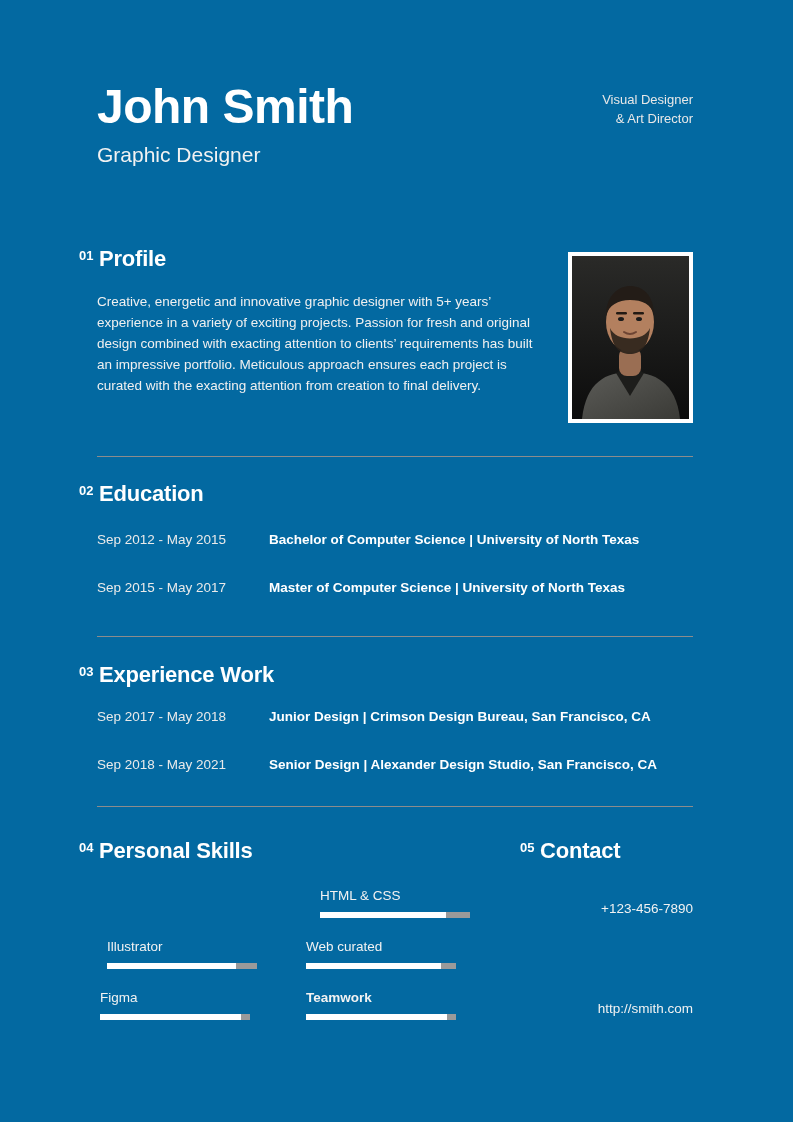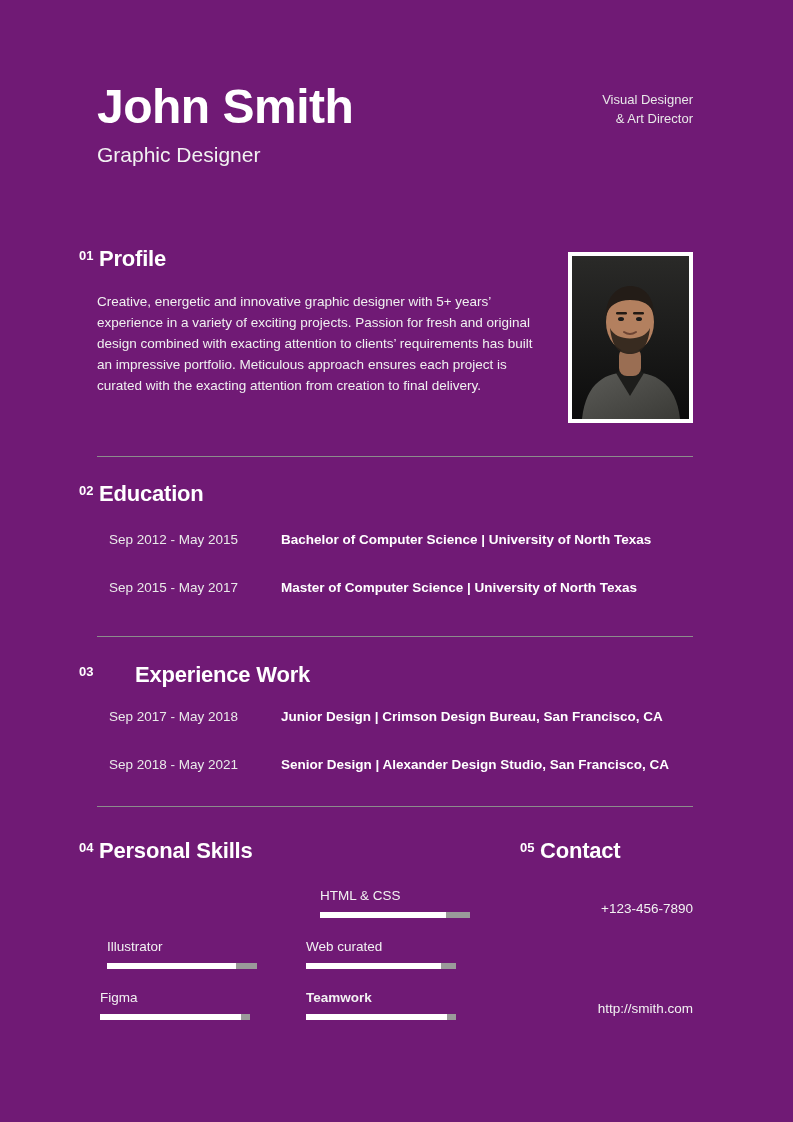--- a/index.html
+++ b/index.html
@@ -8,21 +8,21 @@
     height: 1122px;
     background: #2b2b2b;
     font-family: "Liberation Sans", sans-serif;
     color: #ffffff;
     overflow: hidden;
   }
   .page {
     position: relative;
     width: 793px;
     height: 1122px;
-    background: #701a75;
+    background: #0369a1;
   }
   .content {
     position: absolute;
     left: 97px;
     top: 0;
     width: 596px;
     height: 1122px;
   }
 
   
@@ -99,21 +99,21 @@
     height: 171px;
     border: 4px solid #ffffff;
     background: #111;
     overflow: hidden;
   }
   .photo-frame svg { display: block; width: 100%; height: 100%; }
 
   
   .row {
     position: absolute;
-    left: 12px;
+    left: 0;
     width: 596px;
     display: flex;
     align-items: flex-end;
   }
   .row .date {
     width: 172px;
     font-size: 13.5px;
     color: #eaeaea;
     flex: 0 0 172px;
   }
@@ -218,21 +218,21 @@
       <span class="date">Sep 2012 - May 2015</span>
       <span class="desc">Bachelor of Computer Science | University of North Texas</span>
     </div>
     <div class="row" style="top:580px;">
       <span class="date">Sep 2015 - May 2017</span>
       <span class="desc">Master of Computer Science | University of North Texas</span>
     </div>
 
     <div class="rule" style="top:636px;"></div>
 
-    <div class="sec-head" style="top:662px; left:-18px;gap:36px;">
+    <div class="sec-head" style="top:662px; left:-18px;">
       <span class="sec-num">03</span>
       <span class="sec-title">Experience Work</span>
     </div>
     <div class="row" style="top:709px;">
       <span class="date">Sep 2017 - May 2018</span>
       <span class="desc">Junior Design | Crimson Design Bureau, San Francisco, CA</span>
     </div>
     <div class="row" style="top:757px;">
       <span class="date">Sep 2018 - May 2021</span>
       <span class="desc">Senior Design | Alexander Design Studio, San Francisco, CA</span>

